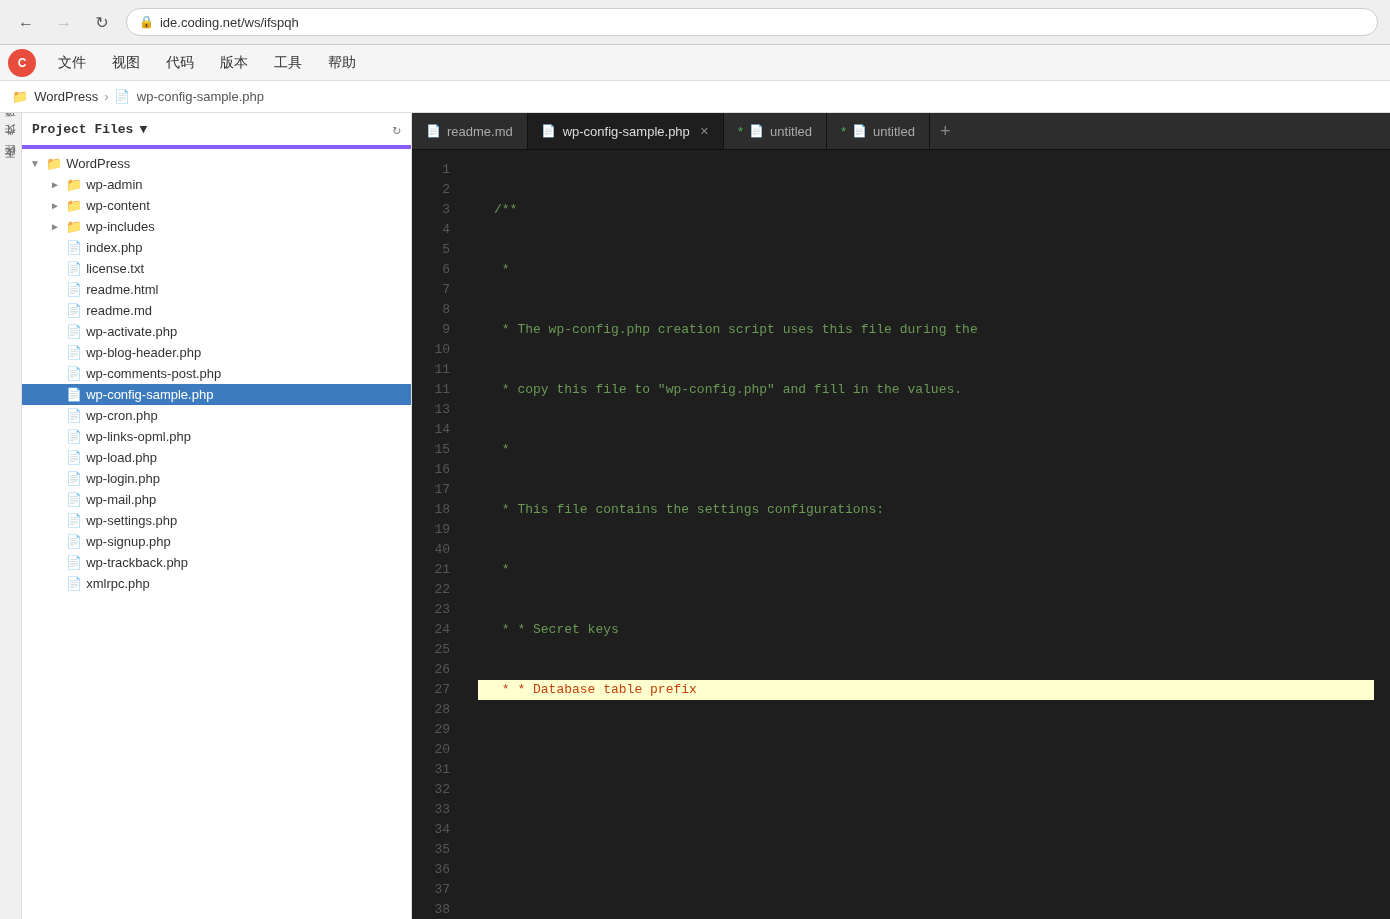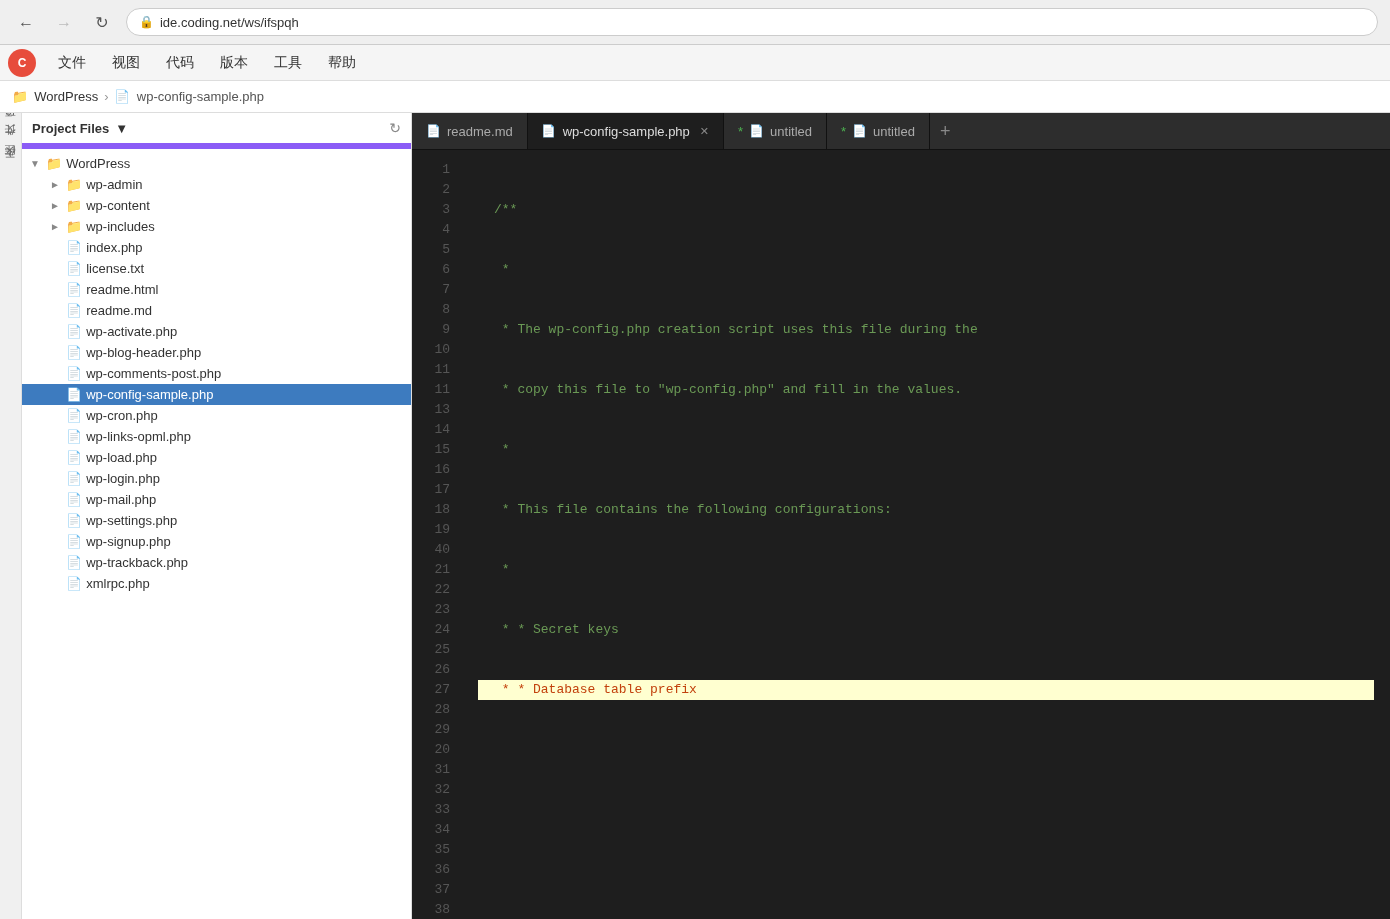--- a/index.html
+++ b/index.html
@@ -21,21 +21,21 @@
     
     .breadcrumb { background: white; border-bottom: 1px solid #ddd; padding: 6px 12px; display: flex; align-items: center; gap: 6px; font-size: 13px; color: #555; height: 32px; }
     .breadcrumb-sep { color: #999; }
     .breadcrumb-link { color: #333; display: flex; align-items: center; gap: 4px; }
 
     
     .main-area { display: flex; flex: 1; overflow: hidden; }
 
     
     .file-tree-panel { width: 390px; background: white; border-right: 1px solid #ddd; display: flex; flex-direction: column; overflow: hidden; }
-    .file-tree-header { display: flex; align-items: center; justify-content: space-between; padding: 6px 10px; border-bottom: 6px solid #8b5cf6; height: 36px; }
+    .file-tree-header { display: flex; align-items: center; justify-content: space-between; padding: 6px 10px; border-bottom: 4px solid #8b5cf6; height: 36px; font-family: Liberation Mono, monospace; }
     .file-tree-title { font-size: 13px; font-weight: 600; color: #333; display: flex; align-items: center; gap: 6px; }
     .refresh-btn { cursor: pointer; color: #888; font-size: 14px; }
     .file-tree { flex: 1; overflow-y: auto; padding: 4px 0; }
     .tree-item { display: flex; align-items: center; padding: 3px 8px; font-size: 13px; color: #333; cursor: pointer; gap: 4px; }
     .tree-item.active { background: #3d7bbf; color: white; }
     .tree-folder { padding-left: 16px; }
     .expand-arrow { font-size: 10px; color: #888; width: 12px; }
 
     
     .editor-area { flex: 1; display: flex; flex-direction: column; overflow: hidden; background: #1e1e1e; }
@@ -266,21 +266,21 @@
           <div>37</div>
           <div>38</div>
       </div>
       <div class="code-content">
         <div class="code-line">
         <div class="code-line cm-comment">/**</div>
         <div class="code-line cm-comment"> *</div>
         <div class="code-line cm-comment"> * The wp-config.php creation script uses this file during the</div>
         <div class="code-line cm-comment"> * copy this file to "wp-config.php" and fill in the values.</div>
         <div class="code-line cm-comment"> *</div>
-        <div class="code-line cm-comment"> * This file contains the following configurations:</div>
+        <div class="code-line cm-comment"> * This file contains the settings configurations:</div>
         <div class="code-line cm-comment"> *</div>
         <div class="code-line cm-comment"> * * Secret keys</div>
         <div class="code-line highlighted"> * * Database table prefix</div>
         
         
         
         
         
         
         

